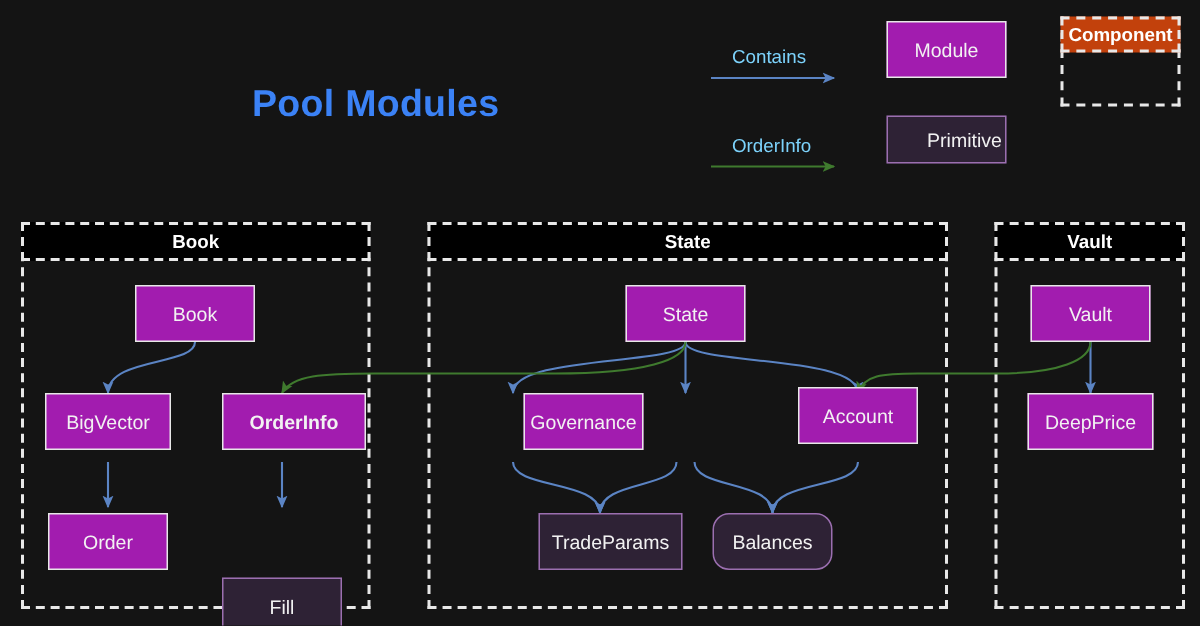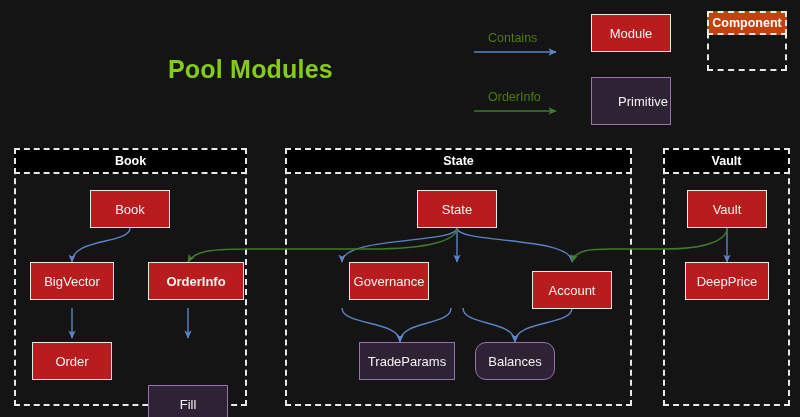--- a/index.html
+++ b/index.html
@@ -9,30 +9,30 @@
     background: #141414;
     font-family: "Liberation Sans", sans-serif;
     overflow: hidden;
     position: relative;
   }
   #stage { position: relative; width: 800px; height: 417px; }
 
   
   #title {
     position: absolute; left: 168px; top: 55px;
-    font-size: 25px; font-weight: bold; color: #84cc16;
+    font-size: 25px; font-weight: bold; color: #3b82f6;
     letter-spacing: 0.2px; white-space: nowrap;
   }
 
   
   .node {
     position: absolute;
     display: flex; align-items: center; justify-content: center;
     font-size: 13px; color: #f2f2f2;
-    background: #b91c1c;
+    background: #a21caf;
     border: 1.5px solid #e8e8e8;
     text-align: center; white-space: nowrap;
     z-index: 3;
   }
   .node.primitive {
     background: #2e2235;
     border: 1.5px solid #9b6fb0;
   }
 
   
@@ -50,21 +50,21 @@
     border: 2px dashed #e8e8e8;
     display: flex; align-items: center; justify-content: center;
     font-size: 12.5px; font-weight: bold; color: #ffffff;
     white-space: nowrap;
     z-index: 2;
   }
 
   
   .legend-label {
     position: absolute;
-    font-size: 12.5px; color: #4d7c0f; white-space: nowrap;
+    font-size: 12.5px; color: #7dd3fc; white-space: nowrap;
   }
   #legend-component {
     position: absolute;
     left: 707px; top: 11px; width: 80px; height: 60px;
     border: 2px dashed #e8e8e8;
     z-index: 1;
   }
   #legend-component-header {
     position: absolute;
     left: -2px; top: -2px; width: 80px; height: 24px;
@@ -87,21 +87,21 @@
 <body>
 
 <div id="stage">
 
   <div id="title">Pool Modules</div>
 
   <div class="legend-label" style="left:488px; top:31px;">Contains</div>
   <div class="legend-label" style="left:488px; top:90px;">OrderInfo</div>
 
   <div class="node" style="left:591px; top:14px; width:80px; height:38px;">Module</div>
-  <div class="node primitive" style="left:591px; top:77px; width:80px; height:48px;padding-left:24px;">Primitive</div>
+  <div class="node primitive" style="left:591px; top:77px; width:80px; height:32px;padding-left:24px;">Primitive</div>
 
   <div id="legend-component">
     <div id="legend-component-header">Component</div>
   </div>
 
   <div class="group" style="left:14px; top:148px; width:233px; height:258px;">
     <div class="group-header" style="width:233px;">Book</div>
   </div>
 
   <div class="group" style="left:285px; top:148px; width:347px; height:258px;">
@@ -153,20 +153,20 @@
   </svg>
 
   <div class="node" style="left:90px; top:190px; width:80px; height:38px;">Book</div>
   <div class="node" style="left:30px; top:262px; width:84px; height:38px;">BigVector</div>
   <div class="node" style="left:148px; top:262px; width:96px; height:38px;font-weight:bold;">OrderInfo</div>
   <div class="node" style="left:32px; top:342px; width:80px; height:38px;">Order</div>
   <div class="node primitive" style="left:148px; top:342px; width:80px; height:38px;margin-top:43px;">Fill</div>
 
   <div class="node" style="left:417px; top:190px; width:80px; height:38px;">State</div>
   <div class="node" style="left:302px; top:262px; width:80px; height:38px;margin-left:47px;">Governance</div>
-  <div class="node" style="left:532px; top:271px; width:80px; height:38px;">Account</div>
+  <div class="node" style="left:532px; top:258px; width:80px; height:38px;">Account</div>
   <div class="node primitive" style="left:359px; top:342px; width:96px; height:38px;">TradeParams</div>
   <div class="node primitive" style="left:475px; top:342px; width:80px; height:38px;border-radius:11px;">Balances</div>
 
   <div class="node" style="left:687px; top:190px; width:80px; height:38px;">Vault</div>
   <div class="node" style="left:685px; top:262px; width:84px; height:38px;">DeepPrice</div>
 
 </div>
 
 </body></html>

